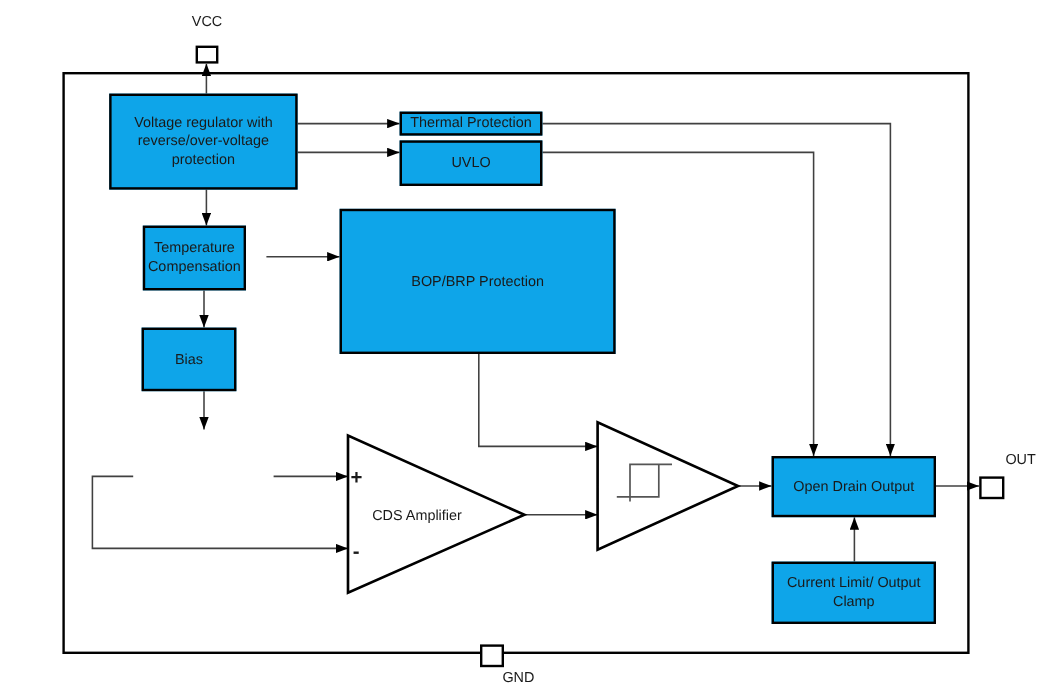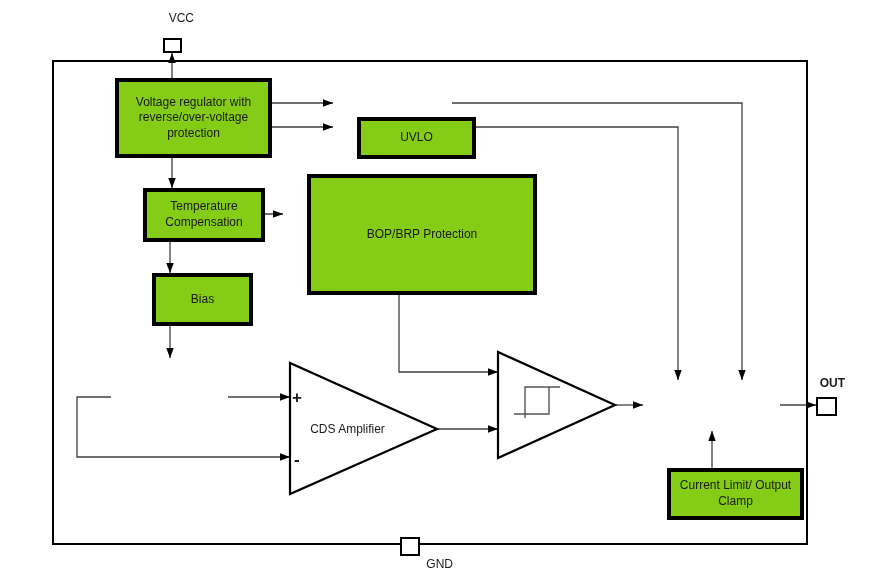--- a/index.html
+++ b/index.html
@@ -9,54 +9,54 @@
   }
   .outer{
     position:absolute;left:52px;top:60px;width:756px;height:485px;
     border:2px solid #000;box-sizing:border-box;z-index:0;background:transparent;
   }
   svg.wires{position:absolute;left:0;top:0;z-index:1;}
   .wire{stroke:#404040;stroke-width:1.3;fill:none;}
   .tri{fill:#ffffff;stroke:#000;stroke-width:2.2;stroke-linejoin:miter;}
   .hyst{stroke:#555;stroke-width:1.4;fill:none;}
   .box{
-    position:absolute;box-sizing:border-box;background:#84cc16;border:4px solid #000000;
+    position:absolute;box-sizing:border-box;background:#0ea5e9;border:2px solid #000000;
     display:flex;align-items:center;justify-content:center;text-align:center;
-    font-size:12px;line-height:1.3;z-index:2;padding:2px 4px;margin-left:24px;
+    font-size:12px;line-height:1.3;z-index:2;padding:2px 4px;
   }
   .overlay{
     position:absolute;z-index:2;text-align:center;font-size:12px;line-height:1.2;
     background:transparent;pointer-events:none;
   }
   .sign{position:absolute;z-index:2;font-size:17px;font-weight:700;line-height:1;}
   .pin{
     position:absolute;box-sizing:border-box;background:#fff;border:2.5px solid #000;z-index:3;
   }
   .pin-label{
-    position:absolute;z-index:3;font-size:12px;text-align:right;line-height:1.1;
+    position:absolute;z-index:3;font-size:12px;text-align:center;line-height:1.1;
   }
   
   .b-vreg{left:91px;top:78px;width:157px;height:80px;}
   .b-thermal{left:333px;top:93px;width:119px;height:20px;padding:0;}
   .b-uvlo{left:333px;top:117px;width:119px;height:20px;padding:17px;}
-  .b-tcomp{left:119px;top:188px;width:122px;height:54px;}
-  .b-bias{left:128px;top:273px;width:101px;height:53px;}
+  .b-tcomp{left:119px;top:188px;width:86px;height:54px;}
+  .b-bias{left:118px;top:273px;width:79px;height:53px;}
   .b-bop{left:283px;top:174px;width:230px;height:121px;}
   .b-hall{left:111px;top:358px;width:117px;height:79px;}
   .b-odo{left:643px;top:380px;width:137px;height:51px;}
   .b-clamp{left:643px;top:468px;width:137px;height:52px;padding:2px 4px;}
   .t-cds{left:290px;top:422px;width:115px;text-align:center;}
   .s-plus{left:292px;top:389px;}
   .s-minus{left:294px;top:451px;}
   .p-vcc{left:163px;top:38px;width:19px;height:15px;}
   .p-gnd{left:400px;top:537px;width:20px;height:19px;}
   .p-out{left:816px;top:397px;width:21px;height:19px;}
   .l-vcc{left:151px;top:12px;width:43px;}
   .l-gnd{left:389px;top:558px;width:42px;margin-left:22px;}
-  .l-out{left:808px;top:377px;width:37px;font-weight:bold;}
+  .l-out{left:832px;top:377px;width:37px;}
 </style>
 </head>
 <body>
 
 <div class="stage">
 
   <div class="outer"></div>
 
   <svg class="wires" width="885" height="583" viewBox="0 0 885 583">
     <defs>
@@ -84,24 +84,26 @@
 
     <polygon class="tri" points="290,363 290,494 437,429"></polygon>
     <polygon class="tri" points="498,352 498,458 615,405"></polygon>
     <g>
       <path class="hyst" d="M560 387 H525 V418"></path>
       <path class="hyst" d="M514 414 H549 V387"></path>
     </g>
   </svg>
 
   <div class="box b-vreg">Voltage regulator with reverse/over-voltage protection</div>
+  <div class="box b-thermal">Thermal Protection</div>
   <div class="box b-uvlo">UVLO</div>
   <div class="box b-tcomp">Temperature Compensation</div>
   <div class="box b-bias">Bias</div>
   <div class="box b-bop">BOP/BRP Protection</div>
+  <div class="box b-odo">Open Drain Output</div>
   <div class="box b-clamp">Current Limit/ Output Clamp</div>
 
   <div class="overlay t-cds">CDS Amplifier</div>
   <div class="sign s-plus">+</div>
   <div class="sign s-minus">-</div>
 
   <div class="pin p-vcc"></div>
   <div class="pin-label l-vcc">VCC</div>
   <div class="pin p-gnd"></div>
   <div class="pin-label l-gnd">GND</div>

